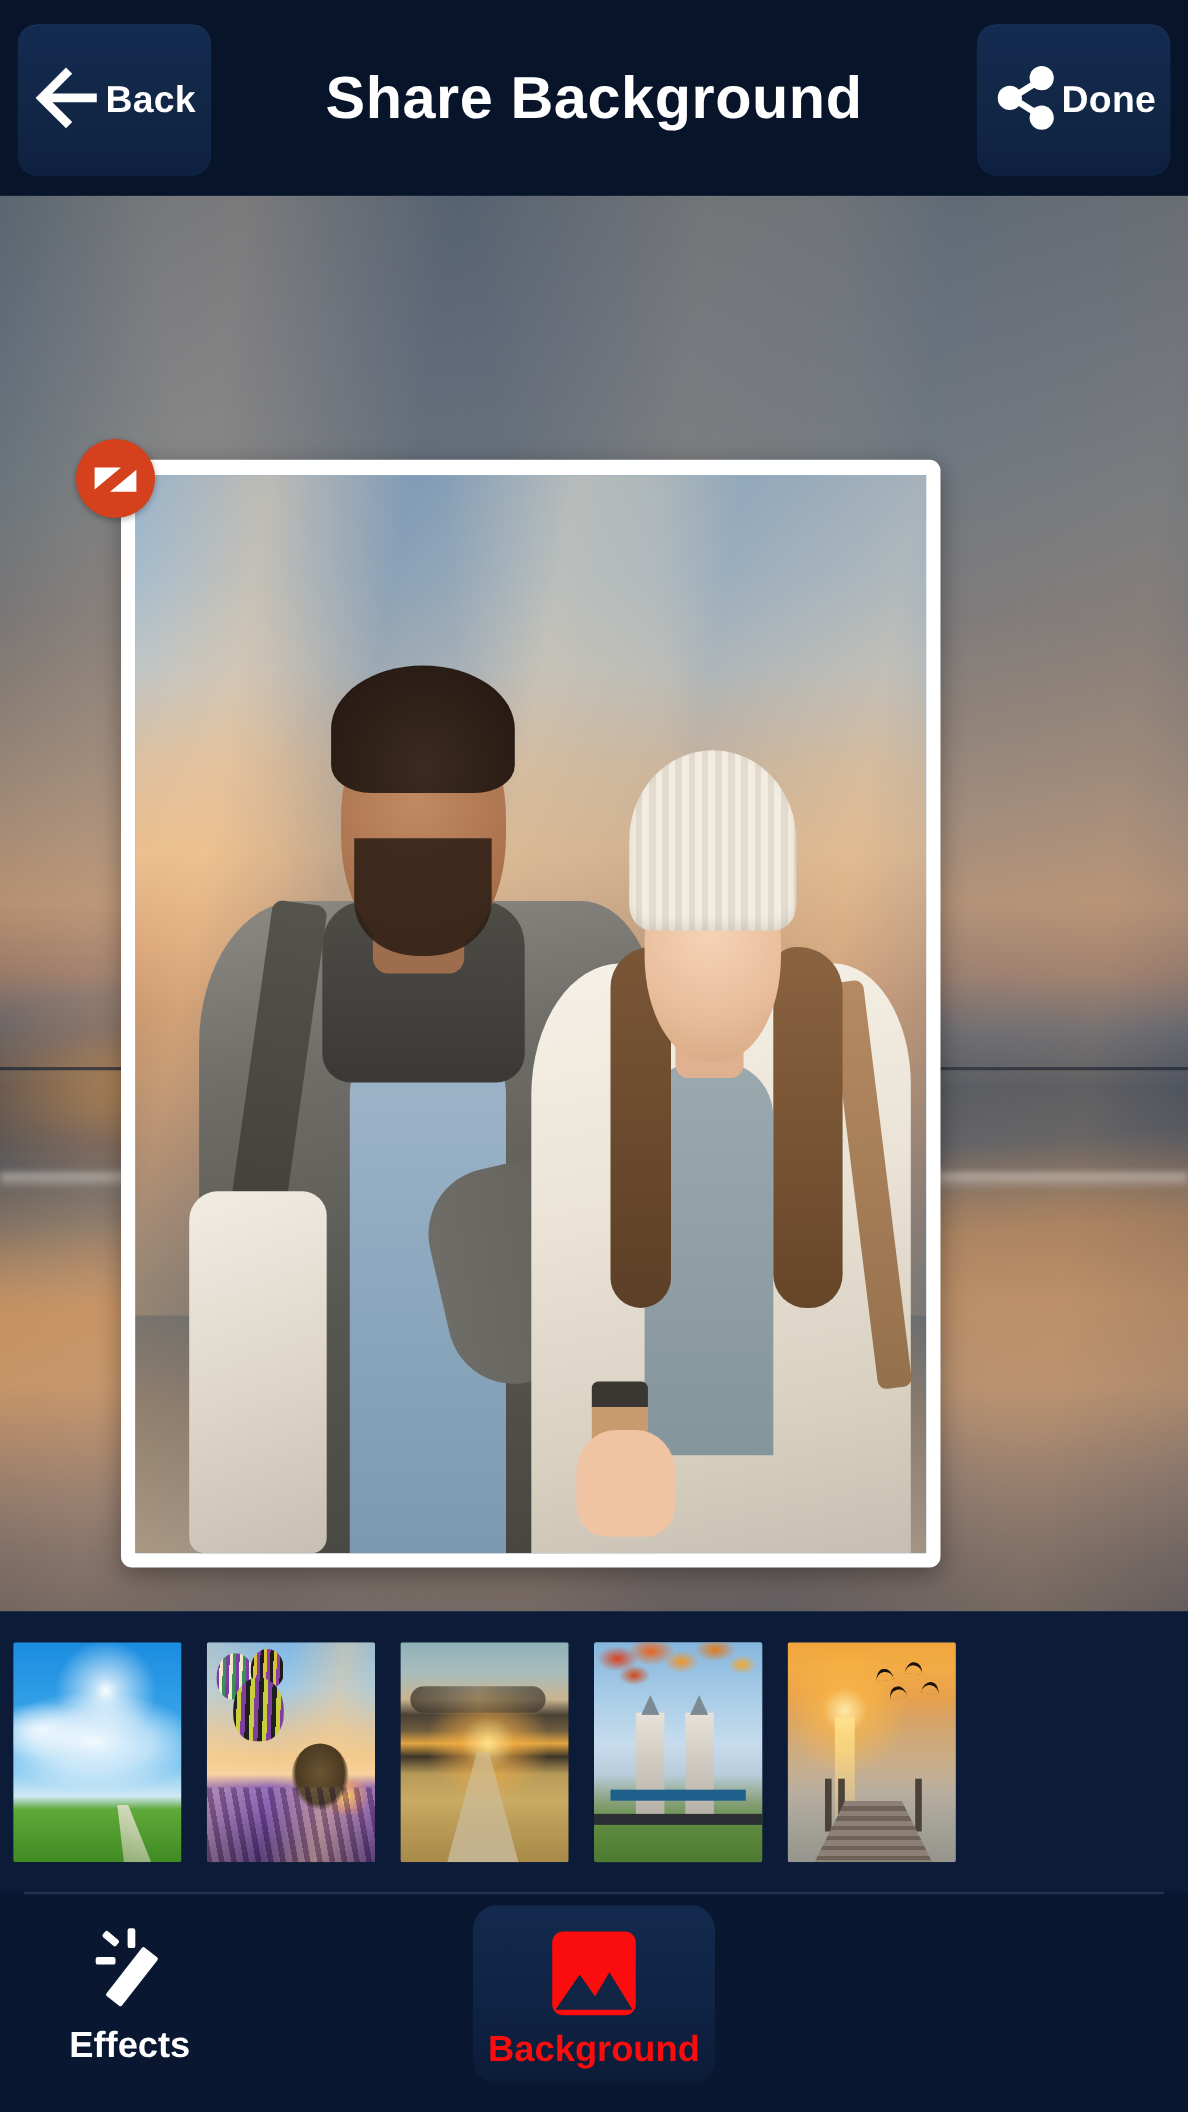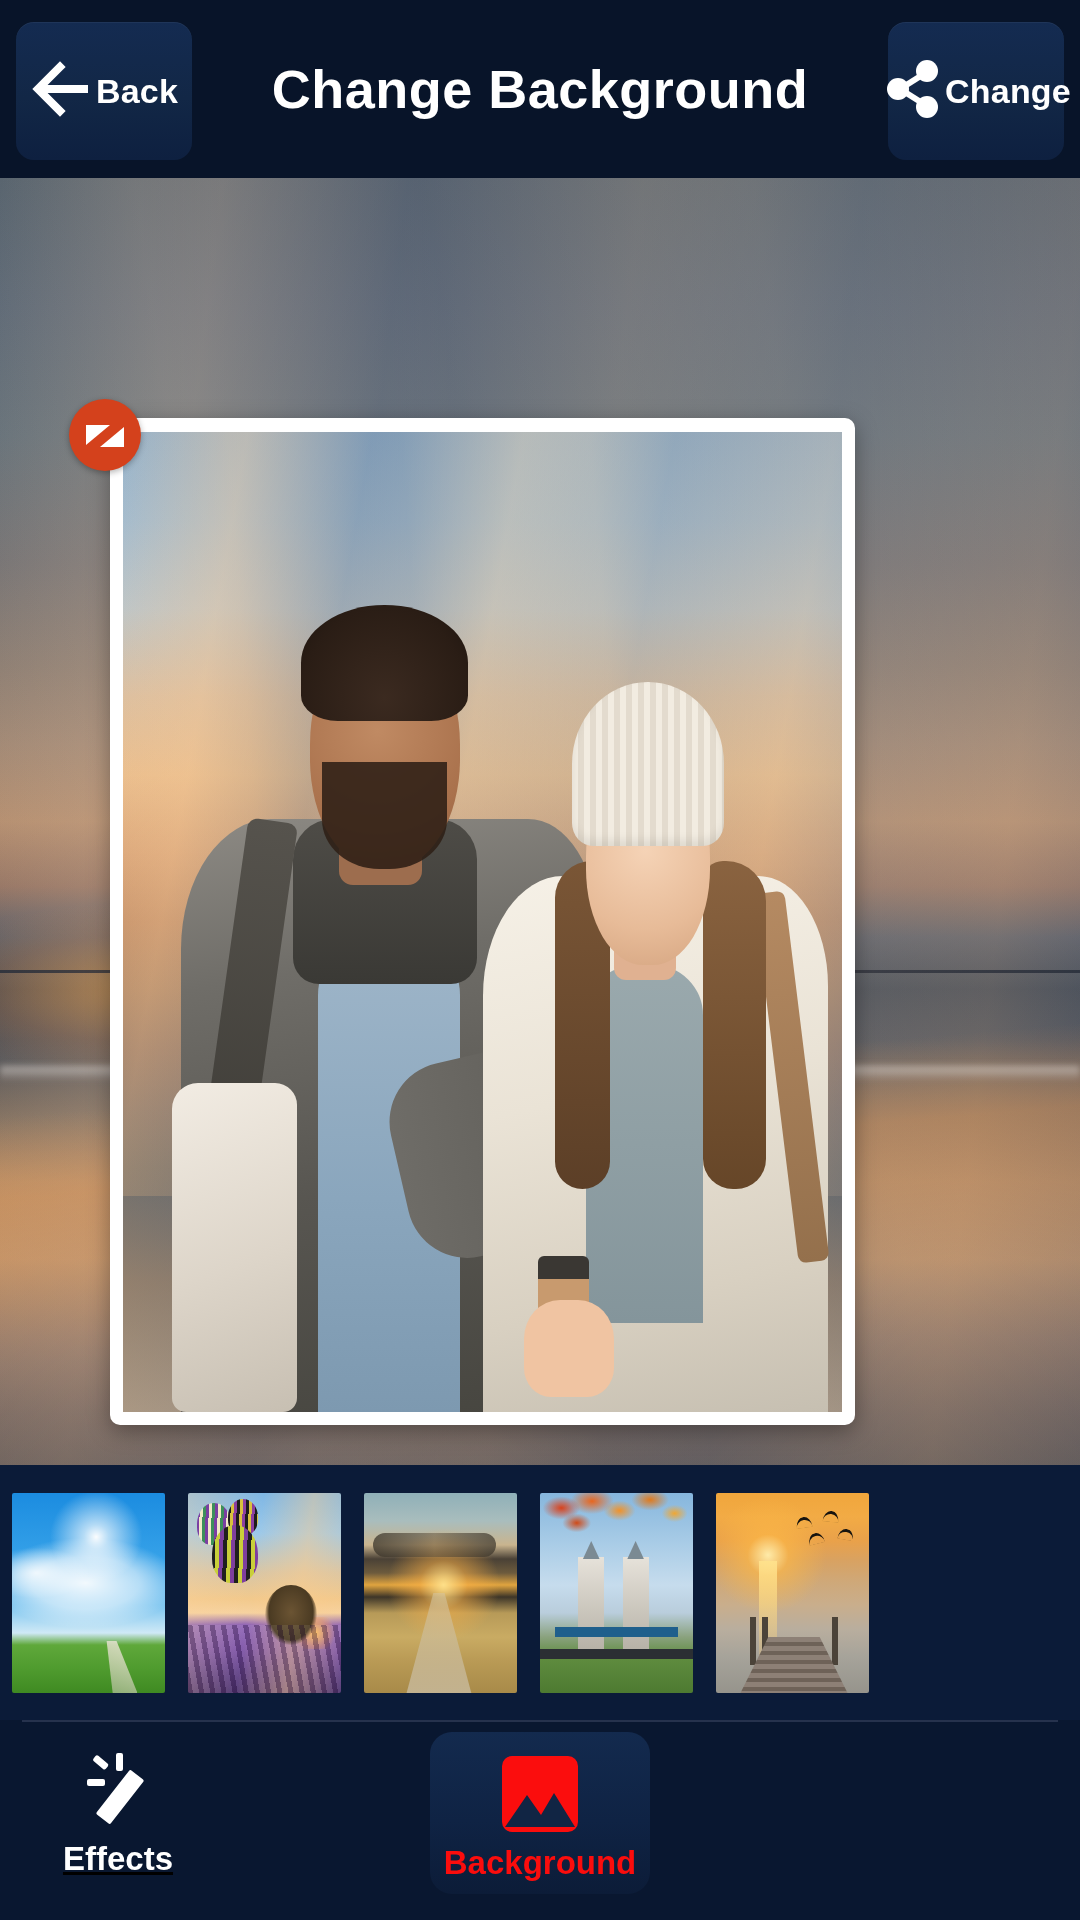--- a/index.html
+++ b/index.html
@@ -590,21 +590,21 @@
   }
   .nav-item {
     position: absolute;
     top: 24px;
     display: flex;
     flex-direction: column;
     align-items: center;
     justify-content: flex-start;
     width: 220px;
   }
-  #nav-item-effects { left: 8px; text-decoration: underline; }
+  #nav-item-effects { left: 8px; }
   #nav-item-background {
     left: 430px;
     width: 220px;
     top: 12px;
     padding-top: 16px;
     border-radius: 22px;
     background: linear-gradient(180deg,#132a4e 0%, #0f2344 55%, #0c1c38 100%);
     height: 162px;
     box-sizing: border-box;
   }
@@ -632,33 +632,33 @@
   <div class="hdr-btn" id="back-button">
     <span class="hdr-icon">
       <svg width="66" height="56" viewBox="0 0 66 56" aria-hidden="true">
         <path d="M30 6 L8 28 L30 50" fill="none" stroke="#ffffff" stroke-width="8" stroke-linecap="square" stroke-linejoin="miter"></path>
         <line x1="9" y1="28" x2="58" y2="28" stroke="#ffffff" stroke-width="8" stroke-linecap="butt"></line>
       </svg>
     </span>
     <span class="hdr-label">Back</span>
   </div>
 
-  <div id="page-title">Change Background</div>
+  <div id="page-title">Share Background</div>
 
   <div class="hdr-btn" id="share-button">
     <span class="hdr-icon">
       <svg width="64" height="62" viewBox="0 0 64 62" aria-hidden="true">
         <line x1="19" y1="31" x2="46" y2="14" stroke="#ffffff" stroke-width="6"></line>
         <line x1="19" y1="31" x2="46" y2="48" stroke="#ffffff" stroke-width="6"></line>
         <circle cx="46" cy="13" r="11" fill="#ffffff"></circle>
         <circle cx="17" cy="31" r="11" fill="#ffffff"></circle>
         <circle cx="46" cy="49" r="11" fill="#ffffff"></circle>
       </svg>
     </span>
-    <span class="hdr-label">Change</span>
+    <span class="hdr-label">Done</span>
   </div>
 </div>
 
 <div id="editor-canvas">
   <div id="canvas-background"></div>
   <div id="canvas-horizon"></div>
   <div id="canvas-surf"></div>
 
   <div id="photo-frame">
     <div id="photo-inner">

